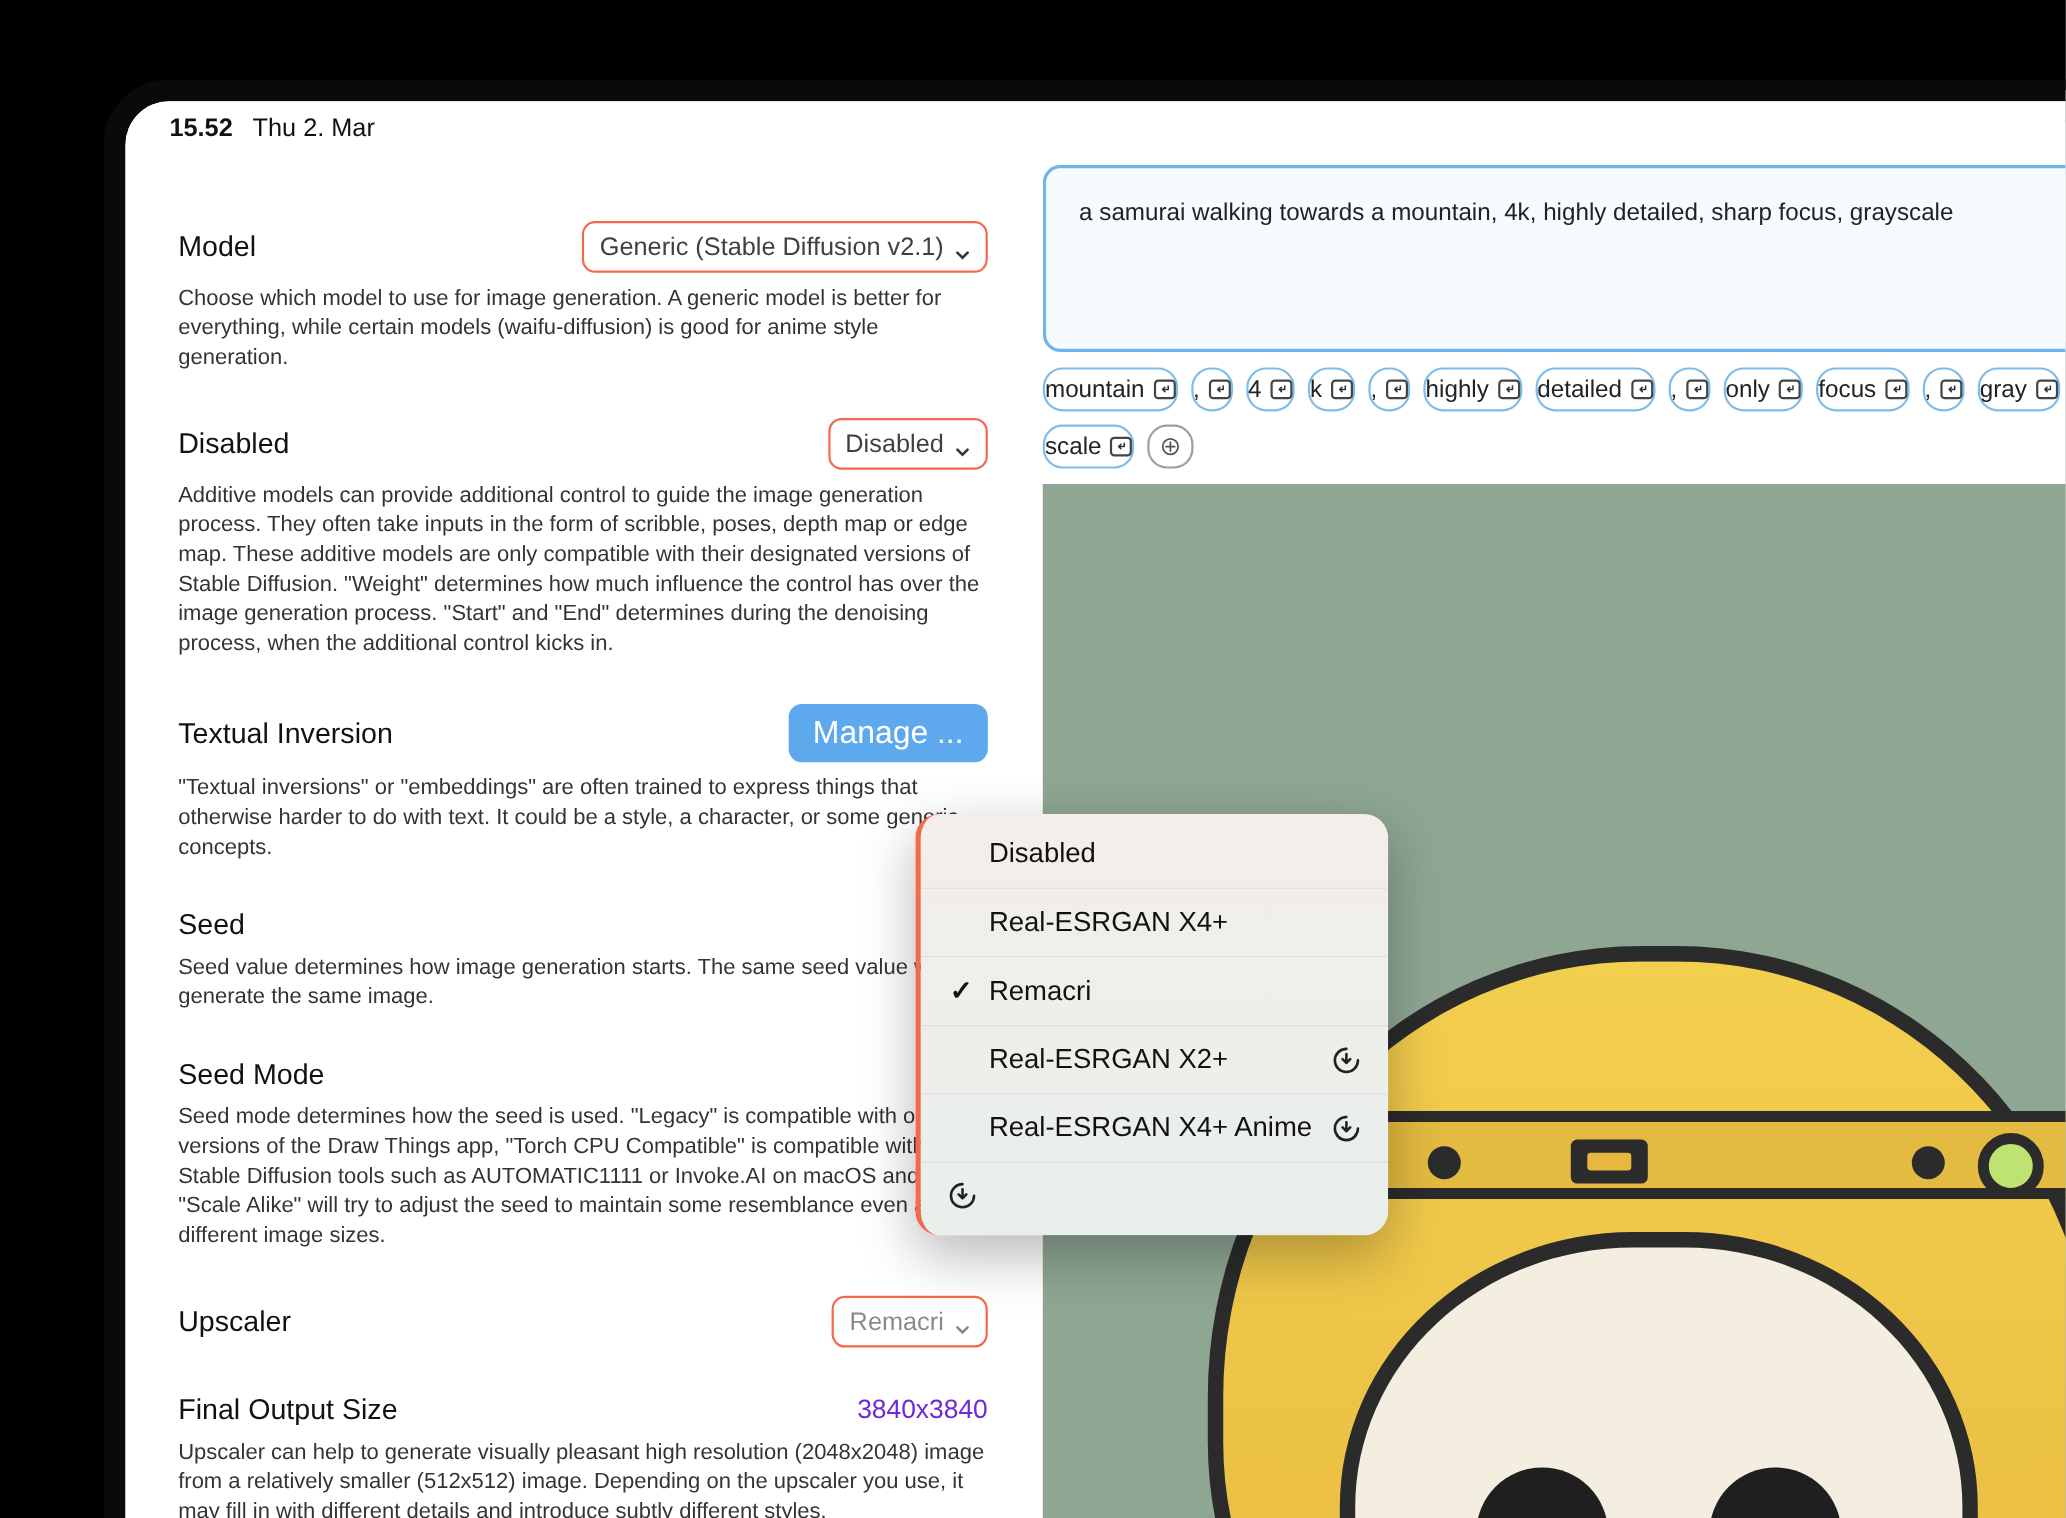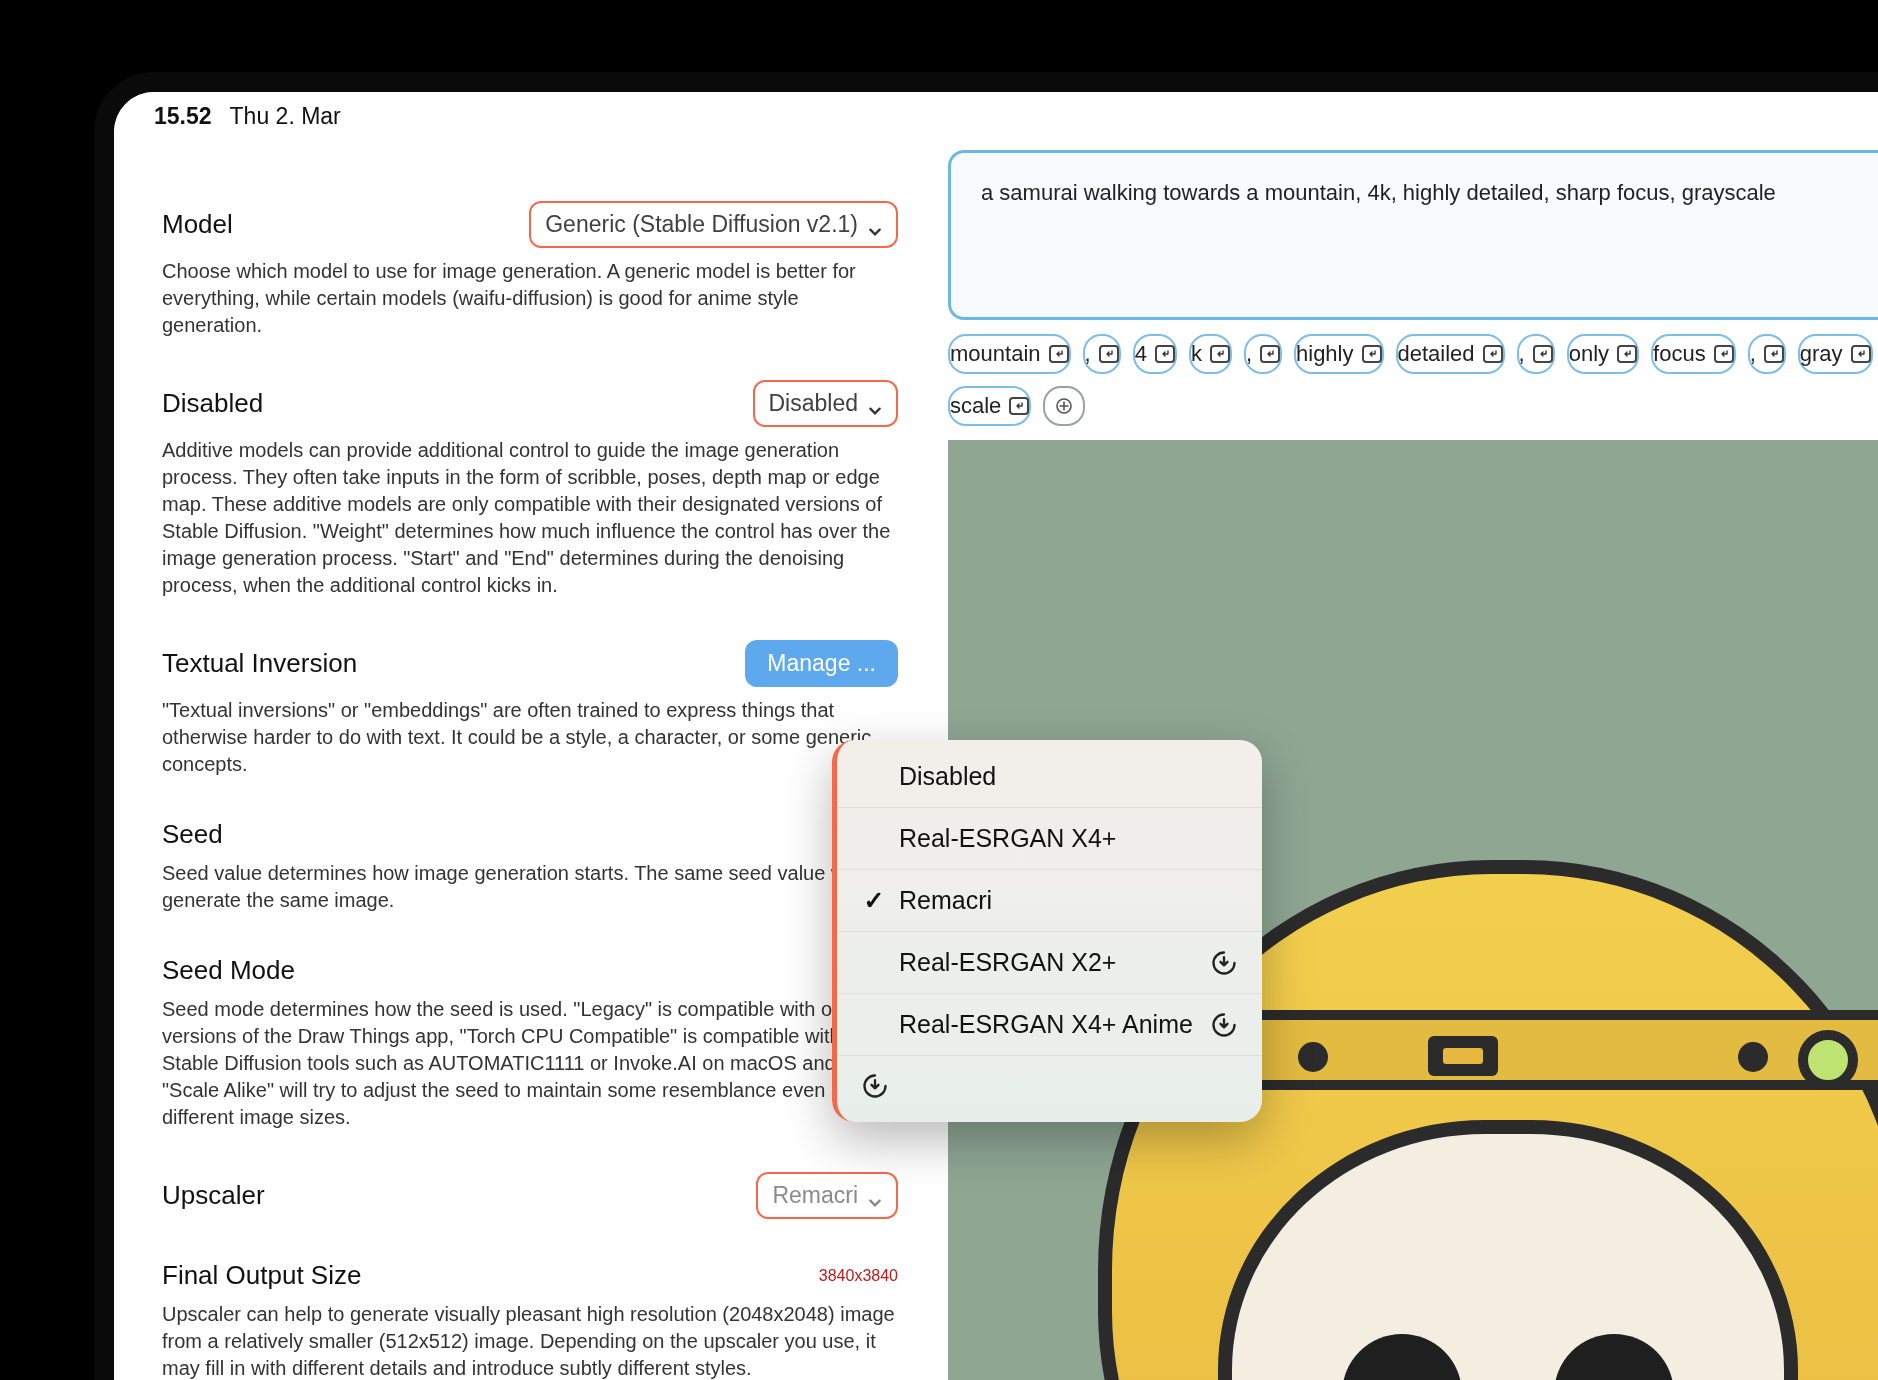--- a/index.html
+++ b/index.html
@@ -53,22 +53,22 @@
     padding: 20px 40px 0 48px;
     font-size: 21px;
     color: #111;
   }
   .row {
     display: flex;
     align-items: center;
     justify-content: space-between;
   }
   .row-value {
-    font-size: 16px;
-    color: #b91c1c;
+    font-size: 24px;
+    color: #6d28d9;
   }
   .label-h {
     font-size: 26px;
     font-weight: 500;
     color: #111;
   }
   .help {
     font-size: 20px;
     line-height: 1.35;
     color: #333;
@@ -91,21 +91,21 @@
   .chev {
     width: 14px; height: 14px;
     display: inline-block;
   }
   .btn-blue {
     background: #5ea9ed;
     color: #fff;
     border: none;
     border-radius: 12px;
     padding: 10px 22px;
-    font-size: 23px;
+    font-size: 29px;
     cursor: pointer;
   }
   
   .right {
     flex: 1;
     display: flex;
     flex-direction: column;
     padding-top: 10px;
   }
   .prompt-box {

